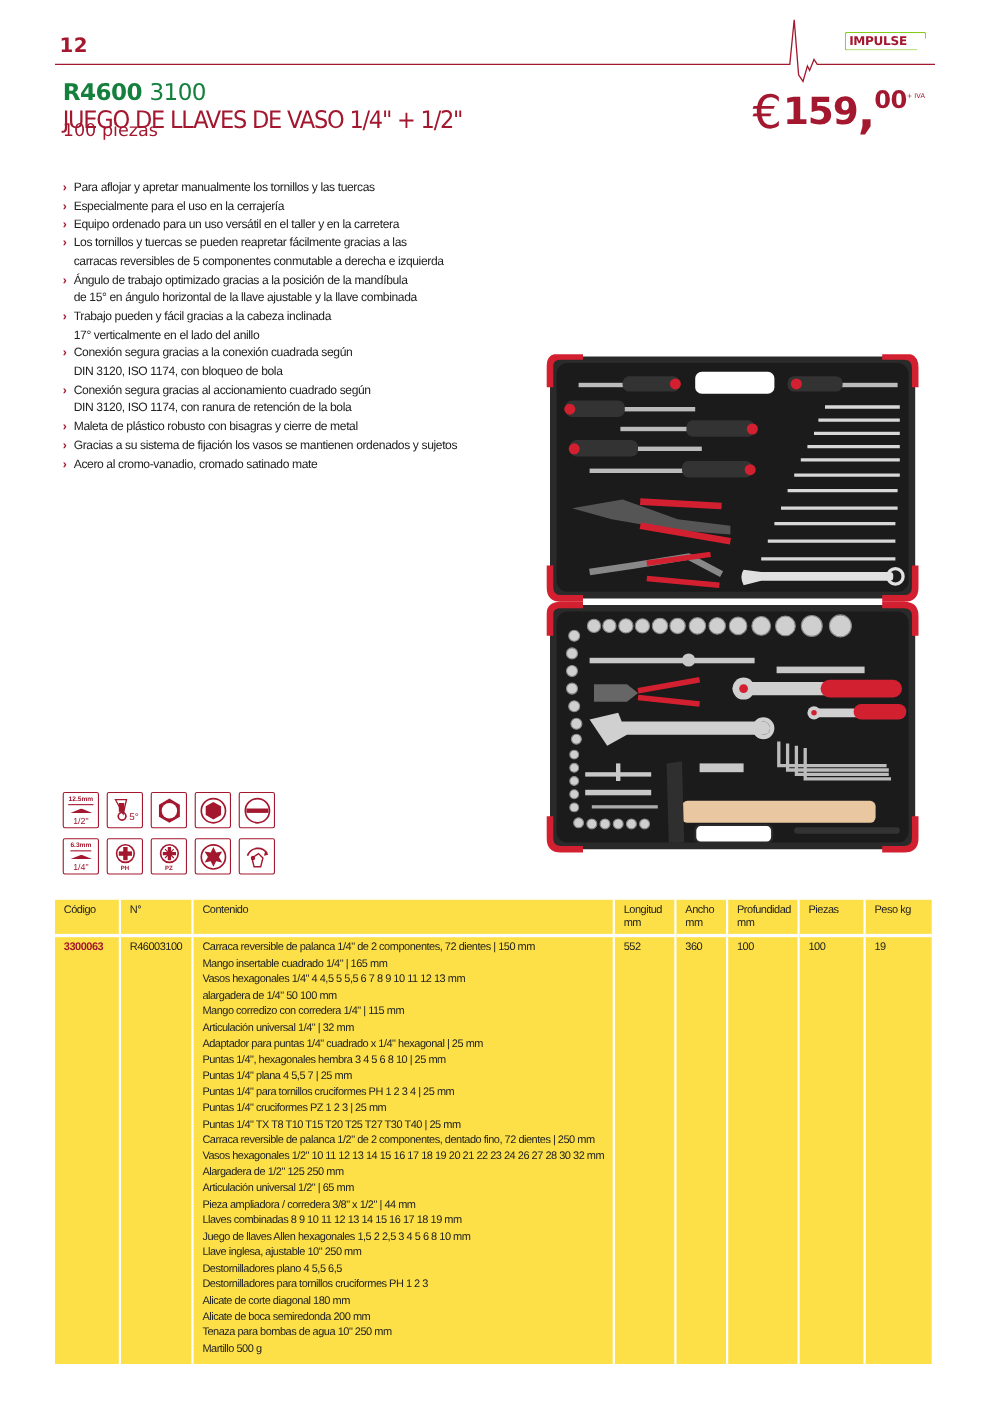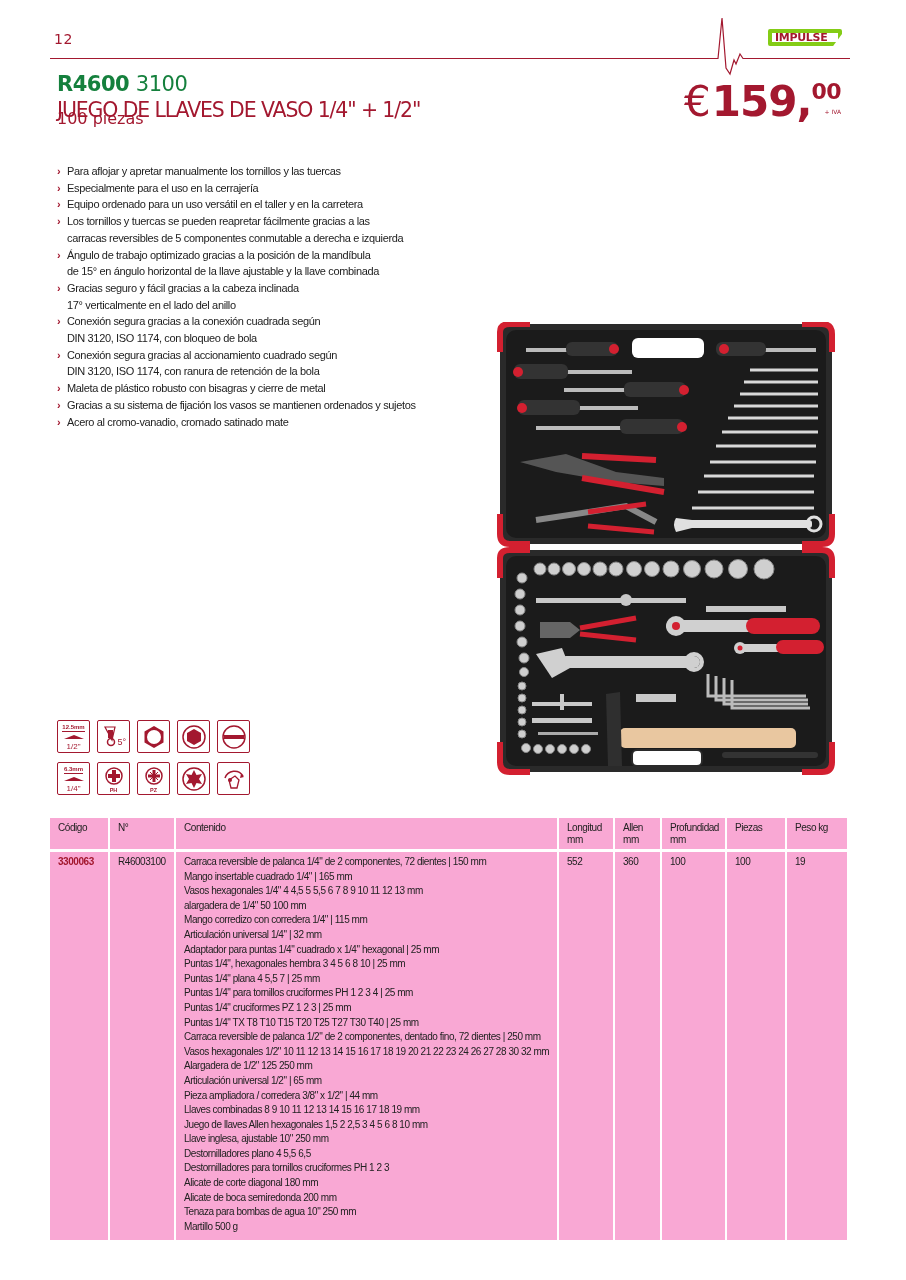--- a/index.html
+++ b/index.html
@@ -1,29 +1,29 @@
 <!DOCTYPE html>
 <html><head>
 <meta charset="utf-8">
 <style>
   * { box-sizing: border-box; margin: 0; padding: 0; }
   html, body { width: 906px; height: 1280px; background: #ffffff; overflow: hidden; }
   body { position: relative; font-family: "Liberation Sans", sans-serif; color: #222; }
 
   .page-number {
     position: absolute; left: 54px; top: 31px;
-    font-family: "DejaVu Sans", sans-serif; font-weight: normal; font-size: 14px;
+    font-family: "DejaVu Sans", sans-serif; font-weight: bold; font-size: 18px;
     color: #a3182f; letter-spacing: 0.5px;
   }
   .header-line {
     position: absolute; left: 50px; top: 58px; width: 800px; height: 1px;
   }
   .brand-logo {
     position: absolute; left: 768px; top: 29px; width: 74px; height: 17px;
-    border: 4px solid #84cc16; border-radius: 2px;
+    border: 1px solid #84cc16; border-radius: 2px;
     clip-path: polygon(0 0, 100% 0, 100% 30%, 88% 100%, 0 100%);
     display: flex; align-items: center; padding-left: 3px;
     font-family: "DejaVu Sans", sans-serif; font-weight: bold; font-size: 11px;
     color: #a3182f; letter-spacing: -0.3px;
   }
 
   .product-code {
     position: absolute; left: 57px; top: 72px;
     font-size: 21px; color: #15803d; line-height: 24px;
     font-family: "DejaVu Sans", sans-serif;
@@ -40,23 +40,23 @@
     position: absolute; left: 57px; top: 109px;
     font-family: "DejaVu Sans", sans-serif; font-size: 16px; color: #a3182f;
   }
 
   .price {
     position: absolute; left: 684px; top: 80px; height: 46px;
     display: flex; align-items: flex-start; color: #a3182f;
     font-family: "DejaVu Sans", sans-serif; font-weight: bold;
   }
   .price .currency { font-size: 42px; line-height: 44px; font-weight: normal; margin-right: 1px; }
-  .price .integer { font-size: 42px; line-height: 44px; letter-spacing: -1px; }
+  .price .integer { font-size: 34px; line-height: 44px; letter-spacing: -1px; }
   .price .comma { font-size: 42px; line-height: 44px; }
-  .price .decimals-wrap { display: flex; flex-direction: column; margin-left: -1px; }
+  .price .decimals-wrap { display: flex; margin-left: -1px; }
   .price .decimals { font-size: 22px; line-height: 24px; letter-spacing: -0.5px; }
   .price .tax { font-size: 6px; font-weight: normal; margin-top: 4px; text-align: right; }
 
   .features {
     position: absolute; left: 57px; top: 163px; width: 360px; list-style: none;
     font-family: "Liberation Sans", sans-serif; font-size: 11px; line-height: 16.7px;
     color: #222; letter-spacing: -0.35px;
   }
   .features li { position: relative; padding-left: 10px; }
   .features li .bullet {
@@ -82,21 +82,21 @@
   .drive-size .inch { font-size: 8px; line-height: 9px; }
   .drive-size .wedge { width: 20px; height: 4px; }
   .icon-label { position: absolute; bottom: 1px; left: 0; right: 0; text-align: center; font-size: 5.5px; font-weight: bold; color: #a3182f; }
 
   .spec-table {
     position: absolute; left: 50px; top: 818px; width: 797px;
     border-collapse: collapse; font-family: "Liberation Sans", sans-serif;
     font-size: 10px; letter-spacing: -0.45px; color: #222;
   }
   .spec-table th, .spec-table td {
-    background: #f9a8d4; border-left: 2px solid #ffffff; vertical-align: top;
+    background: #fde047; border-left: 2px solid #ffffff; vertical-align: top;
     text-align: left; font-weight: normal;
   }
   .spec-table th:first-child, .spec-table td:first-child { border-left: none; }
   .spec-table thead th { padding: 4px 6px 3px 8px; line-height: 12px; border-bottom: 3px solid #fff; height: 32px; }
   .spec-table tbody td { padding: 3px 6px 6px 8px; line-height: 14.6px; margin-top: 40px; }
   .spec-table .right { text-align: left; padding-right: 8px; }
   .spec-table .code-cell { color: #a3182f; font-weight: bold; }
   .contents-list { list-style: none; }
 </style>
 </head>
@@ -126,21 +126,21 @@
     <span class="tax">+ IVA</span>
   </span>
 </div>
 
 <ul class="features">
   <li><span class="bullet">›</span><span>Para aflojar y apretar manualmente los tornillos y las tuercas</span></li>
   <li><span class="bullet">›</span><span>Especialmente para el uso en la cerrajería</span></li>
   <li><span class="bullet">›</span><span>Equipo ordenado para un uso versátil en el taller y en la carretera</span></li>
   <li><span class="bullet">›</span><span>Los tornillos y tuercas se pueden reapretar fácilmente gracias a las</span><br><span>carracas reversibles de 5 componentes conmutable a derecha e izquierda</span></li>
   <li><span class="bullet">›</span><span>Ángulo de trabajo optimizado gracias a la posición de la mandíbula</span><br><span>de 15° en ángulo horizontal de la llave ajustable y la llave combinada</span></li>
-  <li><span class="bullet">›</span><span>Gracias seguro y fácil gracias a la cabeza inclinada</span><br><span>17° verticalmente en el lado del anillo</span></li>
+  <li><span class="bullet">›</span><span>Trabajo pueden y fácil gracias a la cabeza inclinada</span><br><span>17° verticalmente en el lado del anillo</span></li>
   <li><span class="bullet">›</span><span>Conexión segura gracias a la conexión cuadrada según</span><br><span>DIN 3120, ISO 1174, con bloqueo de bola</span></li>
   <li><span class="bullet">›</span><span>Conexión segura gracias al accionamiento cuadrado según</span><br><span>DIN 3120, ISO 1174, con ranura de retención de la bola</span></li>
   <li><span class="bullet">›</span><span>Maleta de plástico robusto con bisagras y cierre de metal</span></li>
   <li><span class="bullet">›</span><span>Gracias a su sistema de fijación los vasos se mantienen ordenados y sujetos</span></li>
   <li><span class="bullet">›</span><span>Acero al cromo-vanadio, cromado satinado mate</span></li>
 </ul>
 
 <svg class="product-image" viewBox="0 0 340 455" aria-label="Maleta de herramientas abierta con juego de llaves de vaso, destornilladores, alicates, llaves combinadas, carracas y martillo">
 
   <rect x="4" y="2" width="332" height="220" rx="14" fill="#2a2a2a"></rect>
@@ -371,21 +371,21 @@
       <col style="width:65px">
       <col style="width:60px">
       <col style="width:61px">
   </colgroup>
   <thead>
     <tr>
       <th>Código</th>
       <th>N°</th>
       <th>Contenido</th>
       <th><span>Longitud</span><br><span>mm</span></th>
-      <th><span>Allen</span><br><span>mm</span></th>
+      <th><span>Ancho</span><br><span>mm</span></th>
       <th><span>Profundidad</span><br><span>mm</span></th>
       <th class="right">Piezas</th>
       <th class="right">Peso kg</th>
     </tr>
   </thead>
   <tbody>
     <tr>
       <td class="code-cell">3300063</td>
       <td>R46003100</td>
       <td>

